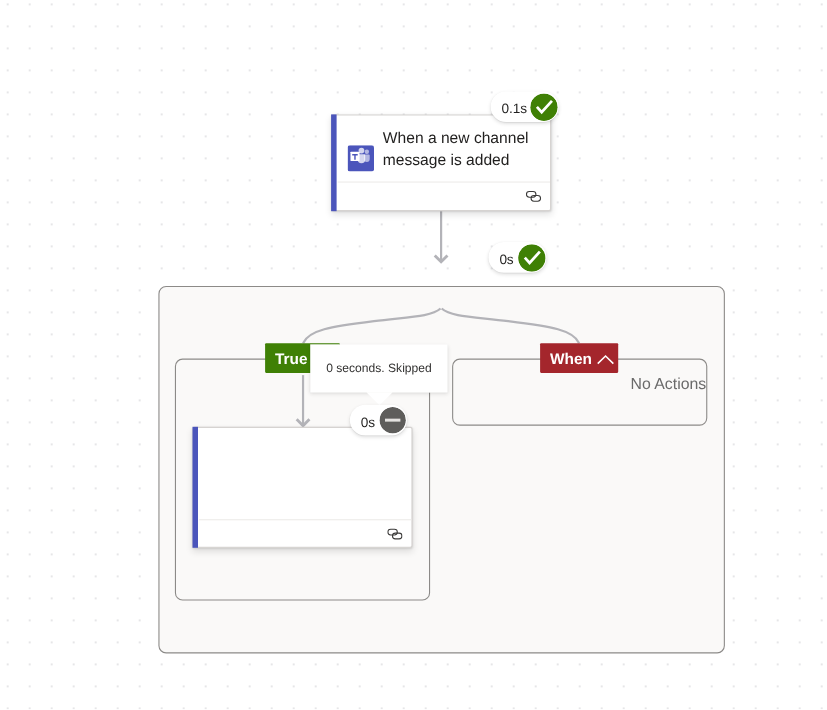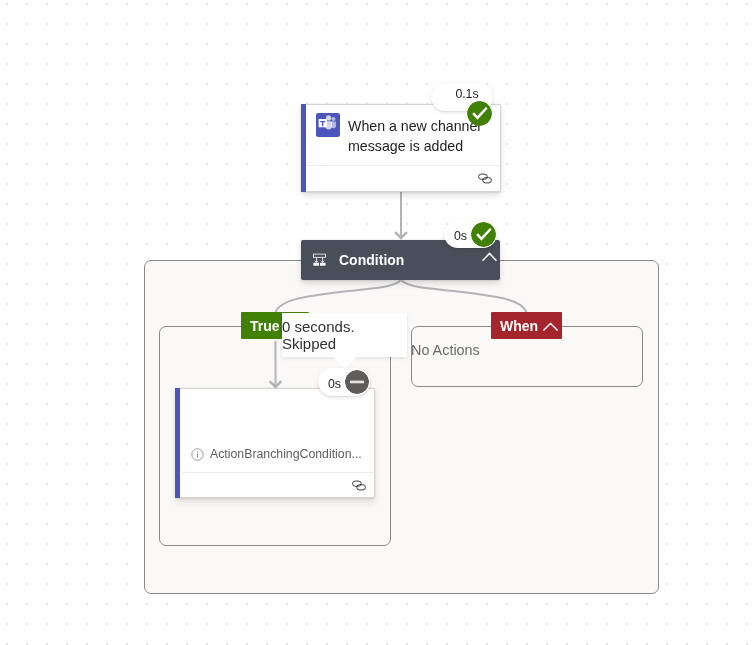--- a/index.html
+++ b/index.html
@@ -20,39 +20,39 @@
   
   #scope-body{z-index:1;left:144px;top:260px;width:515px;height:334px;
       background:#faf9f8;border:1.6px solid #8c8a88;border-radius:7px;
       box-sizing:border-box;}
 
   .branch-box{z-index:2;background:#faf9f8;border:1.6px solid #8c8a88;border-radius:7px;
       box-sizing:border-box;}
   #branch-true{left:159px;top:326px;width:232px;height:220px;}
   #branch-false{left:411px;top:326px;width:232px;height:61px;}
 
-  #no-actions{z-index:3;left:411px;top:342px;width:231px;text-align:left;
+  #no-actions{z-index:3;left:411px;top:342px;width:231px;text-align:right;
       font-size:14.4px;color:#6a6a6a;}
 
   
   #condition-node{z-index:10;left:301px;top:240px;width:199px;height:40px;
       background:#484f5a;border-radius:2px;box-sizing:border-box;
       display:flex;align-items:center;
       box-shadow:0 0.6px 1.8px rgba(0,0,0,.10),0 3.2px 7.2px rgba(0,0,0,.12);}
   #condition-node .cico{width:13px;height:13.8px;margin-left:12px;position:relative;top:-1px;flex:0 0 auto;}
   #condition-node .ctitle{margin-left:13px;font-size:13.9px;font-weight:bold;
       color:#ffffff;letter-spacing:0.005em;}
   #condition-node .cchev{position:absolute;right:1px;top:11px;width:19px;height:12px;}
 
   
   .card{z-index:10;background:#ffffff;border:1px solid #d6d3d1;border-radius:2px;
       box-sizing:border-box;
       box-shadow:0 0.6px 1.8px rgba(0,0,0,.10),0 3.2px 7.2px rgba(0,0,0,.11);}
   .card .accent{position:absolute;left:-1px;top:-1px;bottom:-1px;width:5px;background:#4b55bb;}
-  .card .crow{display:flex;align-items:flex-start;}
+  .card .crow{display:flex;align-items:flex-end;}
   .card .cicon{width:24px;height:24px;flex:0 0 auto;}
   .card .ctext{font-size:14.2px;line-height:20px;color:#201f1e;}
   .card .cdivider{position:absolute;left:5px;right:0;height:1px;background:#edebe9;}
   .card .linkicon{position:absolute;width:14px;height:11px;}
 
   #trigger-card{left:301px;top:104px;width:200px;height:88px;}
   #trigger-card .cicon{margin-left:14px;margin-top:8px;}
   #trigger-card .ctext{margin-left:8px;margin-top:11px;width:140px;}
   #trigger-card .cdivider{top:60px;}
   #trigger-card .linkicon{right:8px;top:68px;}
@@ -67,38 +67,38 @@
   #action-card .linkicon{right:8px;top:91px;}
 
   
   .pill{z-index:20;position:absolute;height:28px;background:#ffffff;border-radius:14px;
       display:flex;align-items:center;
       box-shadow:0 0.3px 0.9px rgba(0,0,0,.10),0 1.6px 3.6px rgba(0,0,0,.13);}
   .pill .ptime{font-size:12.4px;color:#201f1e;margin-left:10px;margin-top:4px;letter-spacing:-0.1px;}
   .pill .pdot{width:25px;height:25px;border-radius:50%;margin-left:auto;margin-right:1.5px;
       flex:0 0 auto;}
   .pill .pdot-sm{width:24px;height:24px;margin-right:1px;}
-  #pill-trigger{left:431px;top:83px;width:62px;flex-direction:column;}
+  #pill-trigger{left:446px;top:83px;width:62px;}
   #pill-condition{left:444px;top:220px;width:53px;}
   #pill-action{left:318px;top:368px;width:52px;}
 
   
   .branch-label{z-index:12;position:absolute;border-radius:1px;
       display:flex;align-items:center;color:#ffffff;
       font-size:14px;font-weight:600;}
   #label-true{left:241px;top:312px;width:68px;height:27px;background:#3f8005;align-items:center;}
   #label-false{left:491px;top:312px;width:71px;height:27px;background:#a4262c;}
   .branch-label .blabel{margin-left:9px;}
   .branch-label .bchev{position:absolute;right:3px;top:10px;width:17px;height:11px;}
   
 
   
   #tooltip{z-index:18;left:282px;top:313px;width:125px;height:44px;background:#ffffff;
       border-radius:0px;display:flex;align-items:center;justify-content:center;
-      font-size:15px;color:#323130;
+      font-size:11px;color:#323130;
       box-shadow:0 0.3px 0.9px rgba(0,0,0,.10),0 1.6px 3.6px rgba(0,0,0,.11);}
   #tooltip-tail{z-index:18;left:333px;top:356px;width:24px;height:13px;}
 </style>
 </head>
 <body>
 
 <div id="canvas">
 
   <svg id="edges" viewBox="0 0 752 645" xmlns="http://www.w3.org/2000/svg">
     <g fill="none" stroke="#b3b3b8" stroke-width="2">
@@ -111,34 +111,20 @@
       <path d="M395.2 232.2 L401 238 L406.8 232.2"></path>
       <path d="M269.7 381.2 L275.5 387 L281.3 381.2"></path>
     </g>
   </svg>
 
   <div class="abs" id="scope-body"></div>
   <div class="abs branch-box" id="branch-true"></div>
   <div class="abs branch-box" id="branch-false"></div>
   <div class="abs" id="no-actions">No Actions</div>
 
-  <div class="abs" id="condition-node">
-    <svg class="cico" viewBox="0 0 24 25.5" xmlns="http://www.w3.org/2000/svg">
-      <rect x="0.9" y="3.9" width="22.2" height="5.9" fill="none" stroke="#fff" stroke-width="1.45"></rect>
-      <path d="M6.3 9.8 L6.3 18.8 M17.7 9.8 L17.7 18.8" stroke="#fff" stroke-width="1.45" fill="none"></path>
-      <path d="M3.3 16.1 L6.3 19.6 L9.3 16.1" fill="none" stroke="#fff" stroke-width="1.35"></path>
-      <path d="M14.7 16.1 L17.7 19.6 L20.7 16.1" fill="none" stroke="#fff" stroke-width="1.35"></path>
-      <rect x="0.7" y="19.9" width="10.4" height="5.4" fill="#fff"></rect>
-      <rect x="12.9" y="19.9" width="10.4" height="5.4" fill="#fff"></rect>
-    </svg>
-    <span class="ctitle">Condition</span>
-    <svg class="cchev" viewBox="0 0 18 12" xmlns="http://www.w3.org/2000/svg">
-      <path d="M2 9.7 L9 2.4 L16 9.7" fill="none" stroke="#fff" stroke-width="1.5"></path>
-    </svg>
-  </div>
 
   <div class="abs card" id="trigger-card">
     <div class="accent"></div>
     <div class="crow">
       <svg class="cicon" viewBox="0 0 24 24" xmlns="http://www.w3.org/2000/svg">
         <rect width="24" height="24" rx="2.2" fill="#4b55bb"></rect>
         <circle cx="17.5" cy="5.9" r="2.0" fill="#ffffff" fill-opacity="0.58"></circle>
         <path d="M15.7 8.5h3.6a.8.8 0 0 1 .8.8v3.3a2.6 2.6 0 0 1-5.2 0v-3.3a.8.8 0 0 1 .8-.8z" fill="#ffffff" fill-opacity="0.58"></path>
         <circle cx="12.6" cy="4.9" r="2.6" fill="#ffffff" fill-opacity="0.76"></circle>
         <path d="M10.0 8.3h5.2a.8.8 0 0 1 .8.8v3.9a3.4 3.4 0 0 1-6.8 0v-3.9a.8.8 0 0 1 .8-.8z" fill="#ffffff" fill-opacity="0.76"></path>
@@ -149,28 +135,20 @@
     </div>
     <div class="cdivider"></div>
     <svg class="linkicon" viewBox="0 0 14 11" xmlns="http://www.w3.org/2000/svg">
       <rect x="0.6" y="1.1" width="8.6" height="5.2" rx="2.6" fill="none" stroke="#3b3a39" stroke-width="1"></rect>
       <rect x="4.8" y="4.7" width="8.6" height="5.2" rx="2.6" fill="none" stroke="#3b3a39" stroke-width="1"></rect>
     </svg>
   </div>
 
   <div class="abs card" id="action-card">
     <div class="accent"></div>
-    <div class="csub">
-      <svg class="iico" viewBox="0 0 13 13" xmlns="http://www.w3.org/2000/svg">
-        <circle cx="6.5" cy="6.5" r="5.7" fill="none" stroke="#8a8886" stroke-width="0.85"></circle>
-        <rect x="6.0" y="5.7" width="1.05" height="3.9" fill="#8a8886"></rect>
-        <rect x="6.0" y="3.4" width="1.05" height="1.3" fill="#8a8886"></rect>
-      </svg>
-      <span>ActionBranchingCondition...</span>
-    </div>
     <div class="cdivider"></div>
     <svg class="linkicon" viewBox="0 0 14 11" xmlns="http://www.w3.org/2000/svg">
       <rect x="0.6" y="1.1" width="8.6" height="5.2" rx="2.6" fill="none" stroke="#3b3a39" stroke-width="1"></rect>
       <rect x="4.8" y="4.7" width="8.6" height="5.2" rx="2.6" fill="none" stroke="#3b3a39" stroke-width="1"></rect>
     </svg>
   </div>
 
   <div class="branch-label" id="label-true">
     <span class="blabel">True</span>
     <svg class="bchev" viewBox="0 0 17 11" xmlns="http://www.w3.org/2000/svg">

